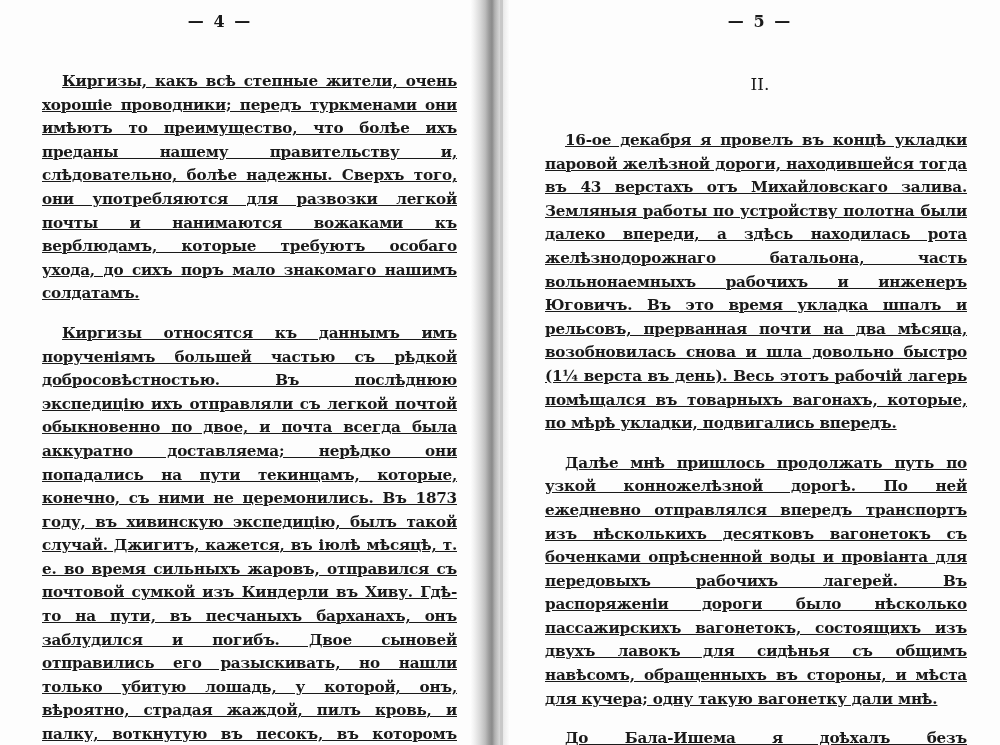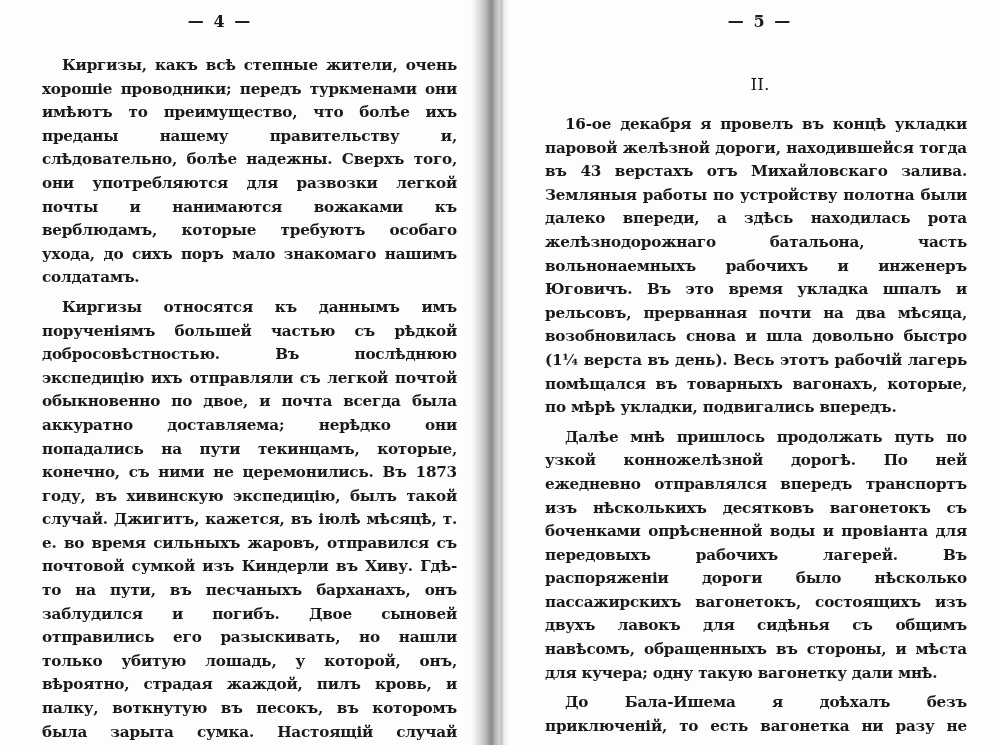--- a/index.html
+++ b/index.html
@@ -38,21 +38,21 @@
     }
     .text {
       position: absolute;
       font-size: 15.2px;
       line-height: 23.6px;
       text-align: justify;
       font-weight: bold;
       letter-spacing: -0.2px;
     }
     .page-left .text { left: 42px; top: 54px; width: 415px; }
-    .para { margin: 0 0 6px 0; text-indent: 20px; }
+    .para { margin: 16px 0 6px 0; text-indent: 20px; text-decoration: underline; }
   </style>
 </head>
 <body>
 
 <div class="page page-left">
   <div class="page-number">— 4 —</div>
   <div class="text">
     <p class="para">Киргизы, какъ всѣ степные жители, очень хорошіе проводники; передъ туркменами они имѣютъ то преимущество, что болѣе ихъ преданы нашему правительству и, слѣдовательно, болѣе надежны. Сверхъ того, они употребляются для развозки легкой почты и нанимаются вожаками къ верблюдамъ, которые требуютъ особаго ухода, до сихъ поръ мало знакомаго нашимъ солдатамъ.</p>
     <p class="para">Киргизы относятся къ даннымъ имъ порученіямъ большей частью съ рѣдкой добросовѣстностью. Въ послѣднюю экспедицію ихъ отправляли съ легкой почтой обыкновенно по двое, и почта всегда была аккуратно доставляема; нерѣдко они попадались на пути текинцамъ, которые, конечно, съ ними не церемонились. Въ 1873 году, въ хивинскую экспедицію, былъ такой случай. Джигитъ, кажется, въ іюлѣ мѣсяцѣ, т. е. во время сильныхъ жаровъ, отправился съ почтовой сумкой изъ Киндерли въ Хиву. Гдѣ-то на пути, въ песчаныхъ барханахъ, онъ заблудился и погибъ. Двое сыновей отправились его разыскивать, но нашли только убитую лошадь, у которой, онъ, вѣроятно, страдая жаждой, пилъ кровь, и палку, воткнутую въ песокъ, въ которомъ была зарыта сумка. Настоящій случай достаточно рисуетъ добросовѣстность киргизовъ.</p>
 

